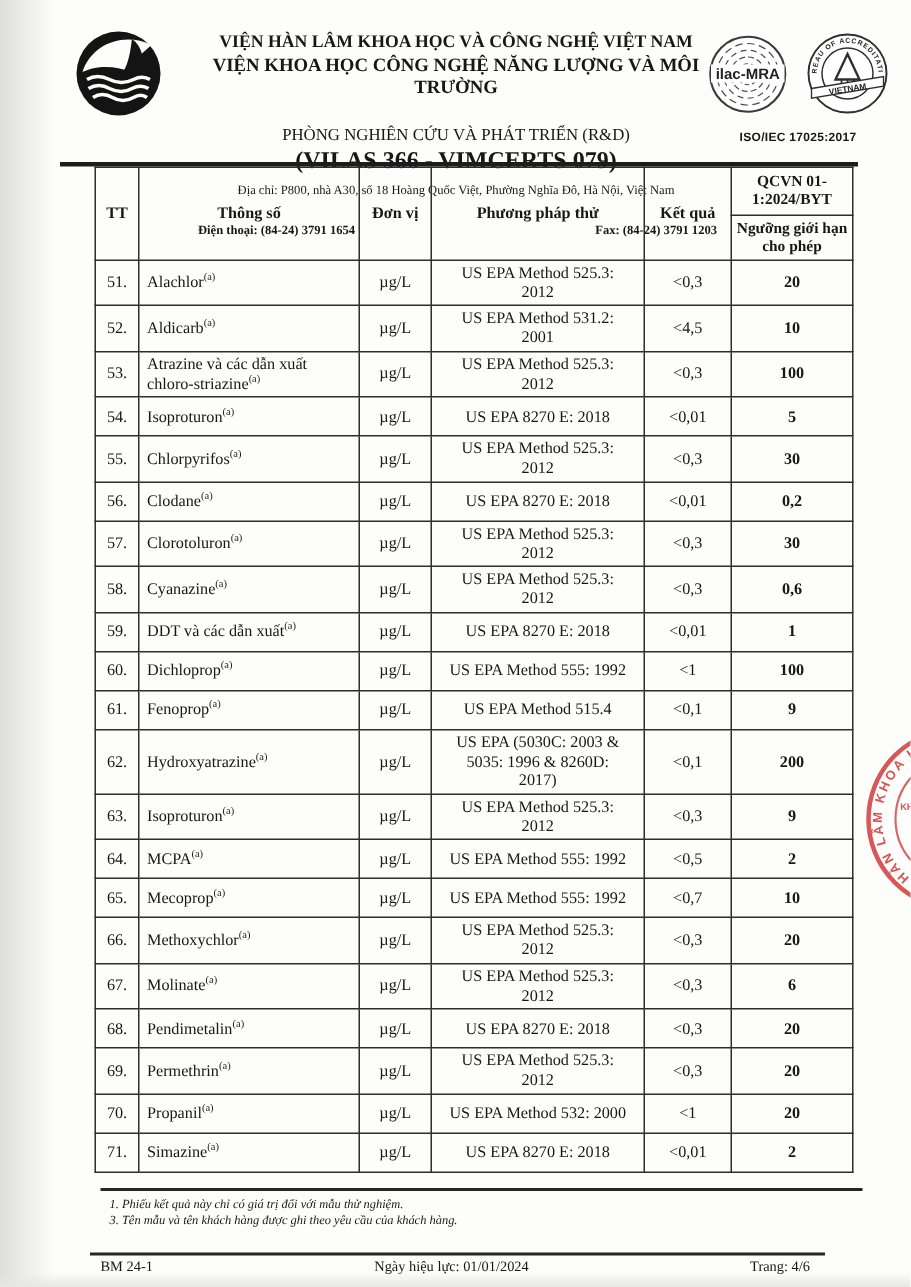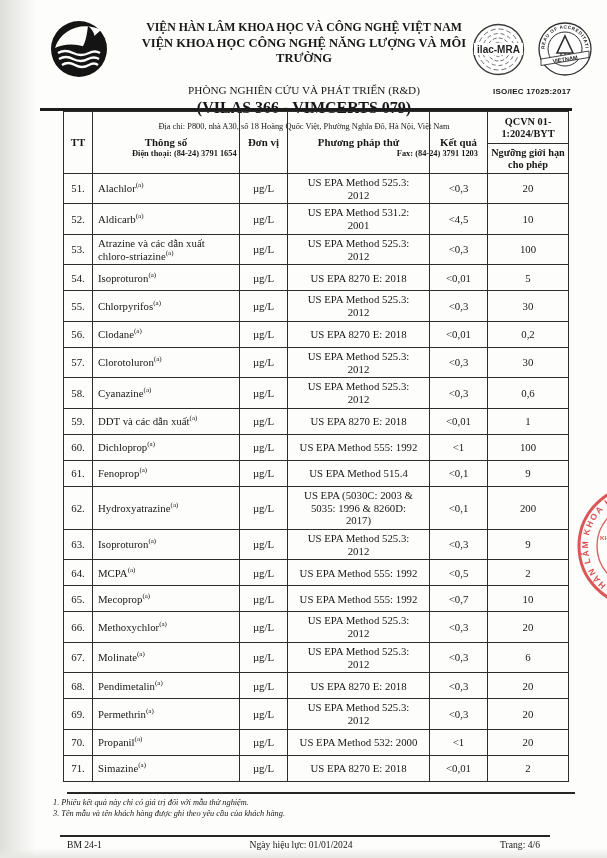--- a/index.html
+++ b/index.html
@@ -31,30 +31,30 @@
 
   
   .tbl-wrap{position:absolute;top:111px;left:63px;width:505px;}
   table{border-collapse:collapse;table-layout:fixed;width:505px;}
   th,td{border:1px solid #2d2d2d;vertical-align:middle;}
   th{font-size:10.8px;font-weight:bold;padding:2px;line-height:1.2;}
   .th-qcvn-top{height:27px;font-size:10.3px;line-height:1.15;margin-top:40px;}
   .th-qcvn-bottom{height:25px;font-size:10.3px;line-height:1.15;}
   td{font-size:10.8px;line-height:1.18;height:21px;padding:2px 3px;text-align:center;}
   td.c-param{text-align:left;padding:2px 5px;margin-left:13px;}
-  td.c-limit{font-weight:normal;}
+  td.c-limit{font-weight:bold;}
   .mwrap{display:inline-block;max-width:120px;}
   sup{font-size:7px;line-height:0;}
 
   
   .stamp{position:absolute;left:566px;top:474px;width:120px;height:150px;}
 
   
   .rule1{position:absolute;top:792px;left:67px;width:508px;height:2px;background:#262626;}
-  .notes{position:absolute;top:797px;left:53px;width:505px;font-style:italic;font-size:8.3px;line-height:1.34;}
+  .notes{position:absolute;top:797px;left:73px;width:505px;font-style:italic;font-size:8.3px;line-height:1.34;}
   .rule2{position:absolute;top:835px;left:60px;width:490px;height:1.5px;background:#262626;}
   .footrow{position:absolute;top:839px;left:67px;width:473px;display:flex;justify-content:space-between;font-size:9.6px;text-align:right;}
 </style>
 </head>
 <body>
 
 <div class="scan-edge-left"></div>
 <div class="scan-edge-bottom"></div>
 
 <div class="hdr-logo">

